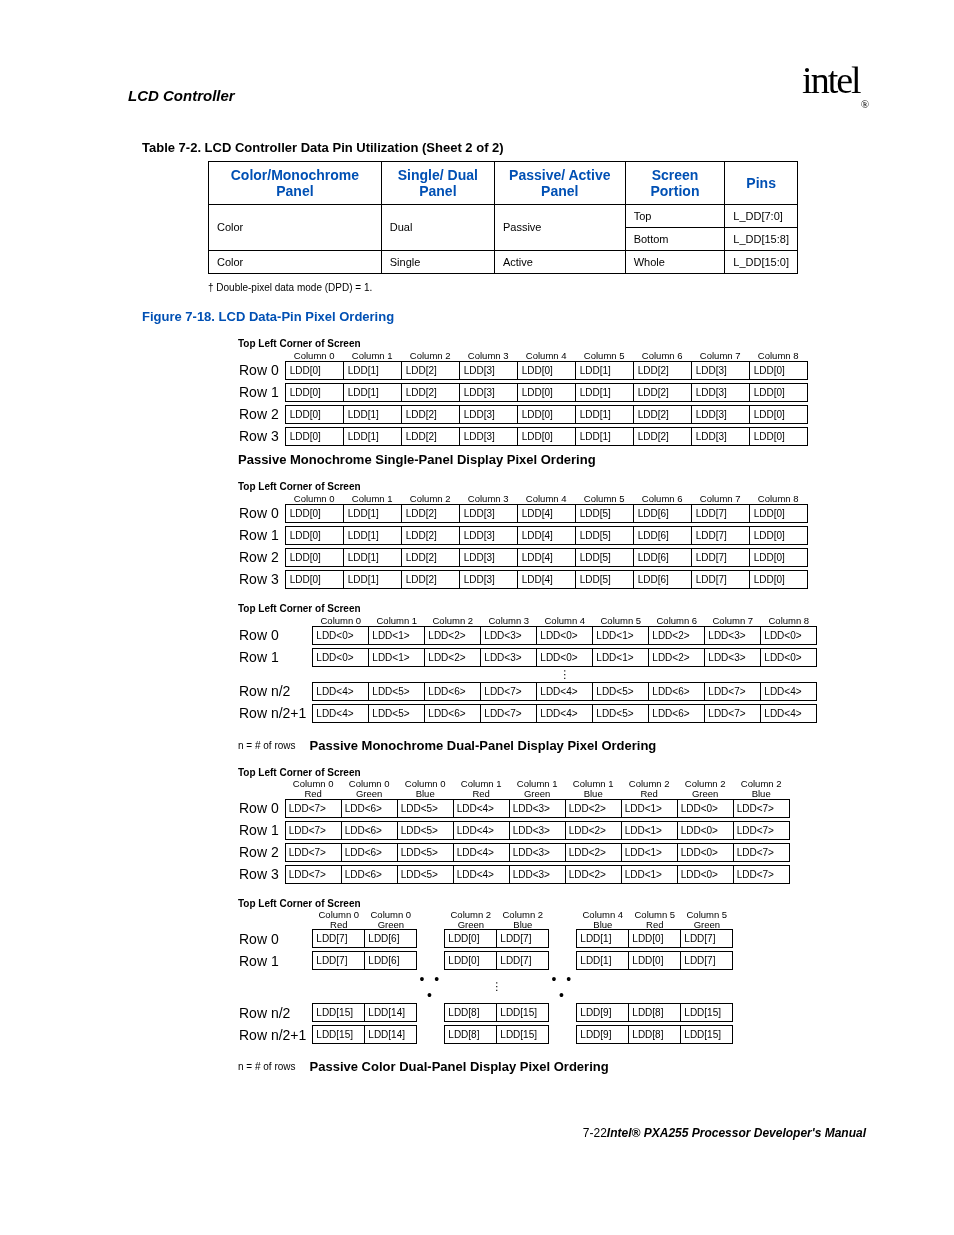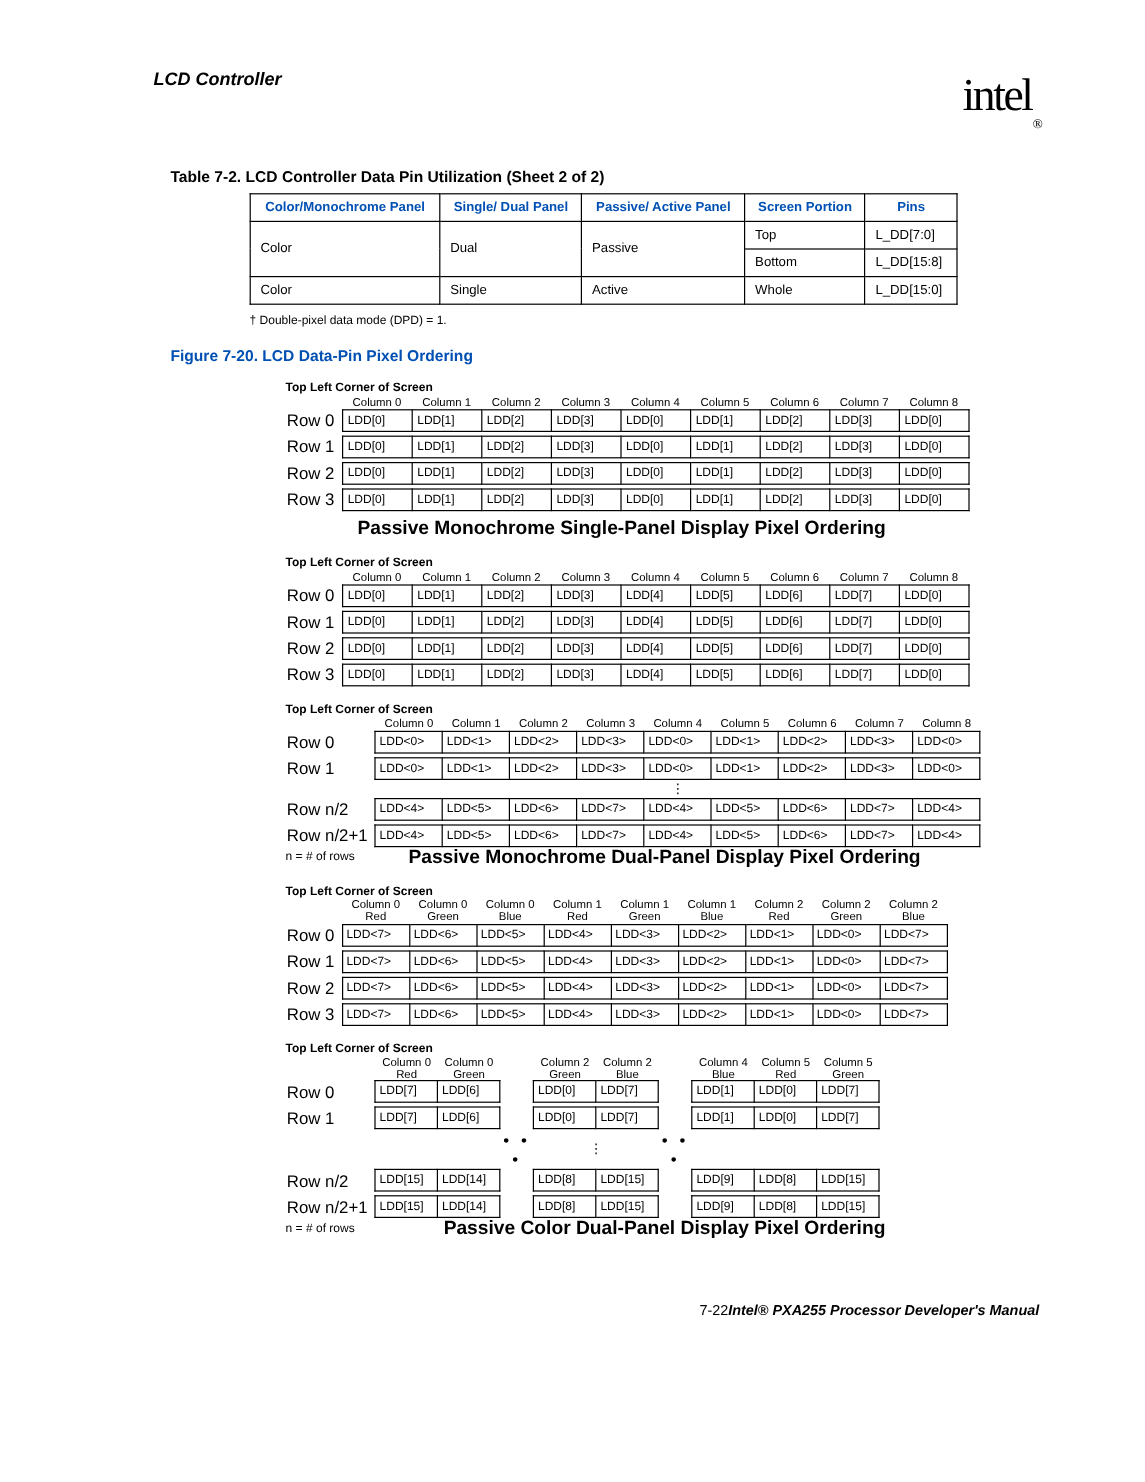--- a/index.html
+++ b/index.html
@@ -4,43 +4,43 @@
 <style>
   body{
     font-family:Arial,Helvetica,sans-serif;
     margin:0;
     padding:58px 88px 58px 128px;
     font-size:11.5px;
     color:#000;
     width:954px;
     box-sizing:border-box;
   }
-  .header-row{display:flex;justify-content:space-between;align-items:flex-start;margin-bottom:36px;}
+  .header-row{display:flex;justify-content:space-between;align-items:flex-end;margin-bottom:36px;}
   .section-head{font-weight:bold;font-style:italic;font-size:15px;}
   .logo{font-family:'Times New Roman',serif;font-size:38px;font-weight:normal;letter-spacing:-2px;}
   .logo .reg{font-size:11px;vertical-align:sub;position:relative;top:6px;left:1px;}
   .cap-title{color:#000000;font-weight:bold;font-size:13px;margin:6px 0 6px 14px;}
   .fig-title{color:#0050b4;font-weight:bold;font-size:13px;margin:16px 0 8px 14px;}
   table.main{border-collapse:collapse;width:590px;margin-left:80px;font-size:11px;}
   table.main th,table.main td{border:1px solid #000;padding:5px 8px;text-align:left;}
-  table.main th{color:#0050b4;font-weight:bold;text-align:center;font-size:11px;}
+  table.main th{color:#0050b4;font-weight:bold;text-align:center;font-size:14px;}
   .footnote{font-size:10px;margin:8px 0 0 80px;}
 
   .pin-block{margin-left:110px;margin-top:14px;font-size:10px;}
   .tlc{font-weight:bold;font-size:10px;margin-bottom:1px;}
   table.pin{border-collapse:collapse;font-size:10px;}
   .colhead td{text-align:center;font-size:9.5px;padding:0 3px;}
   .colhead2 td{text-align:center;font-size:9.5px;padding:0 3px;line-height:1.05;}
   table.pin td.rowlab{border:none;padding-right:6px;text-align:left;font-size:14px;}
   table.pin td.cell{border:1px solid #000;padding:2px 4px;text-align:left;width:49px;}
   table.pin td.cellw{border:1px solid #000;padding:2px 3px;text-align:left;width:49px;}
   table.pin tr.spacer td{border:none;height:3px;padding:0;}
-  .pin-caption{font-weight:bold;text-align:center;font-size:16px;margin:6px 0 8px 0;width:560px;}
+  .pin-caption{font-weight:bold;text-align:left;font-size:13px;margin:6px 0 8px 0;width:560px;}
   .nrows{font-size:10px;display:inline;}
-  .cap-row{display:flex;align-items:center;gap:14px;width:560px;margin-top:0;}
+  .cap-row{display:flex;align-items:center;gap:14px;width:560px;margin-top:15px;}
   .cap-row .pin-caption{margin:0;flex:1;}
 
   table.dual td.cell{width:45px;padding:2px 3px;}
   table.dual td.gap{border:none;width:22px;}
   .dots{text-align:center;border:none;font-size:14px;letter-spacing:3px;}
   .vdots{text-align:center;border:none;font-size:11px;}
 
   .footer-row{display:flex;justify-content:flex-end;margin-top:52px;font-size:12px;}
   .footer-right{font-style:italic;font-weight:bold;}
 </style>
@@ -78,21 +78,21 @@
     <td>Color</td>
     <td>Single</td>
     <td>Active</td>
     <td>Whole</td>
     <td>L_DD[15:0]</td>
   </tr>
 </tbody>
   </table>
 <div class="footnote">† Double-pixel data mode (DPD) = 1.</div>
 
-<div class="fig-title">Figure 7-20. LCD Data-Pin Pixel Ordering</div>
+<div class="fig-title">Figure 7-18. LCD Data-Pin Pixel Ordering</div>
 
 <div class="pin-block">
   <div class="tlc">Top Left Corner of Screen</div>
   <table class="pin">
     <tbody>
         <tr class="colhead">
           <td></td>
       <td>Column 0</td>
           <td>Column 1</td>
           <td>Column 2</td>

